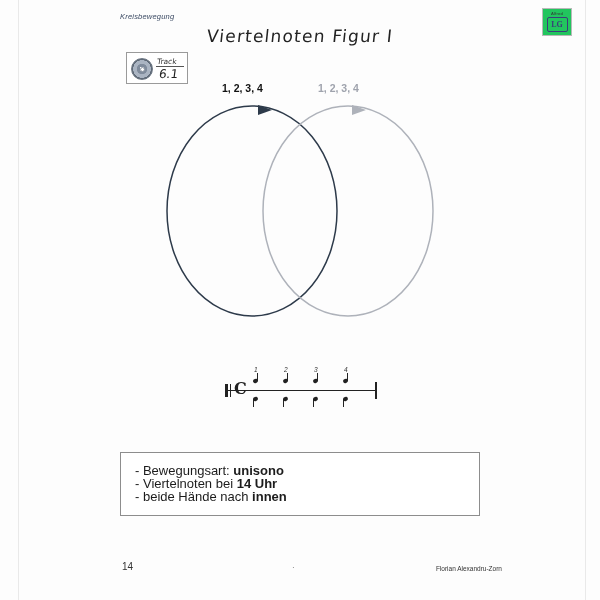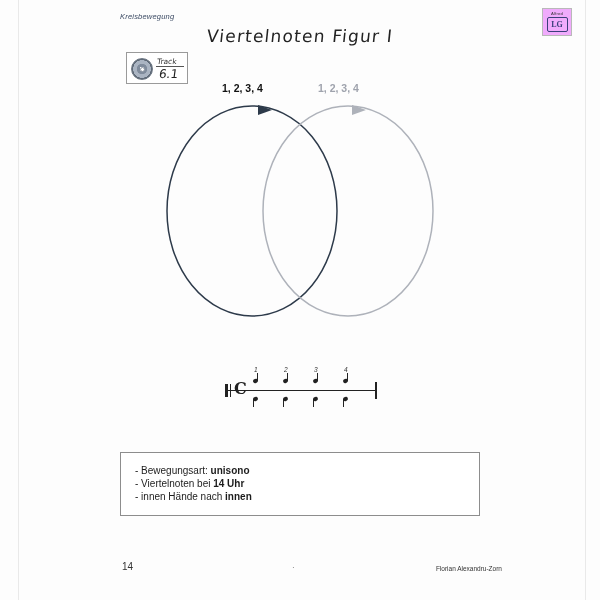--- a/index.html
+++ b/index.html
@@ -45,21 +45,21 @@
     letter-spacing: 0.2px;
   }
 
   .logo-box {
     position: absolute;
     right: 28px;
     top: 8px;
     width: 30px;
     height: 28px;
     border: 1px solid #b9b9b9;
-    background: #f0abfc;
+    background: #22c55e;
     text-align: center;
     box-sizing: border-box;
     padding-top: 2px;
   }
   .logo-box .logo-top {
     font-size: 4.2px;
     color: #333;
     letter-spacing: 0.2px;
     line-height: 5px;
   }
@@ -272,21 +272,21 @@
     left: 120px;
     top: 452px;
     width: 360px;
     height: 64px;
     border: 1px solid #8d8d8d;
     background: #fff;
     box-sizing: border-box;
     padding: 11px 14px;
   }
   .info-line {
-    font-size: 10px;
+    font-size: 13px;
     line-height: 13px;
     color: #1c1c1c;
   }
   .info-line b { font-weight: bold; }
 
   .footer-page {
     position: absolute;
     left: 122px;
     bottom: 28px;
     font-size: 10px;
@@ -383,21 +383,21 @@
   </div>
 
   <div class="info-box">
     <div class="info-line">
       <span>- Bewegungsart: </span><b>unisono</b>
     </div>
     <div class="info-line">
       <span>- Viertelnoten bei </span><b>14 Uhr</b>
     </div>
     <div class="info-line">
-      <span>- innen Hände nach </span><b>innen</b>
+      <span>- beide Hände nach </span><b>innen</b>
     </div>
   </div>
 
   <div class="footer-page">14</div>
   <div class="footer-dot">·</div>
   <div class="footer-author">Florian Alexandru-Zorn</div>
 
 </div>
 
 </body></html>

